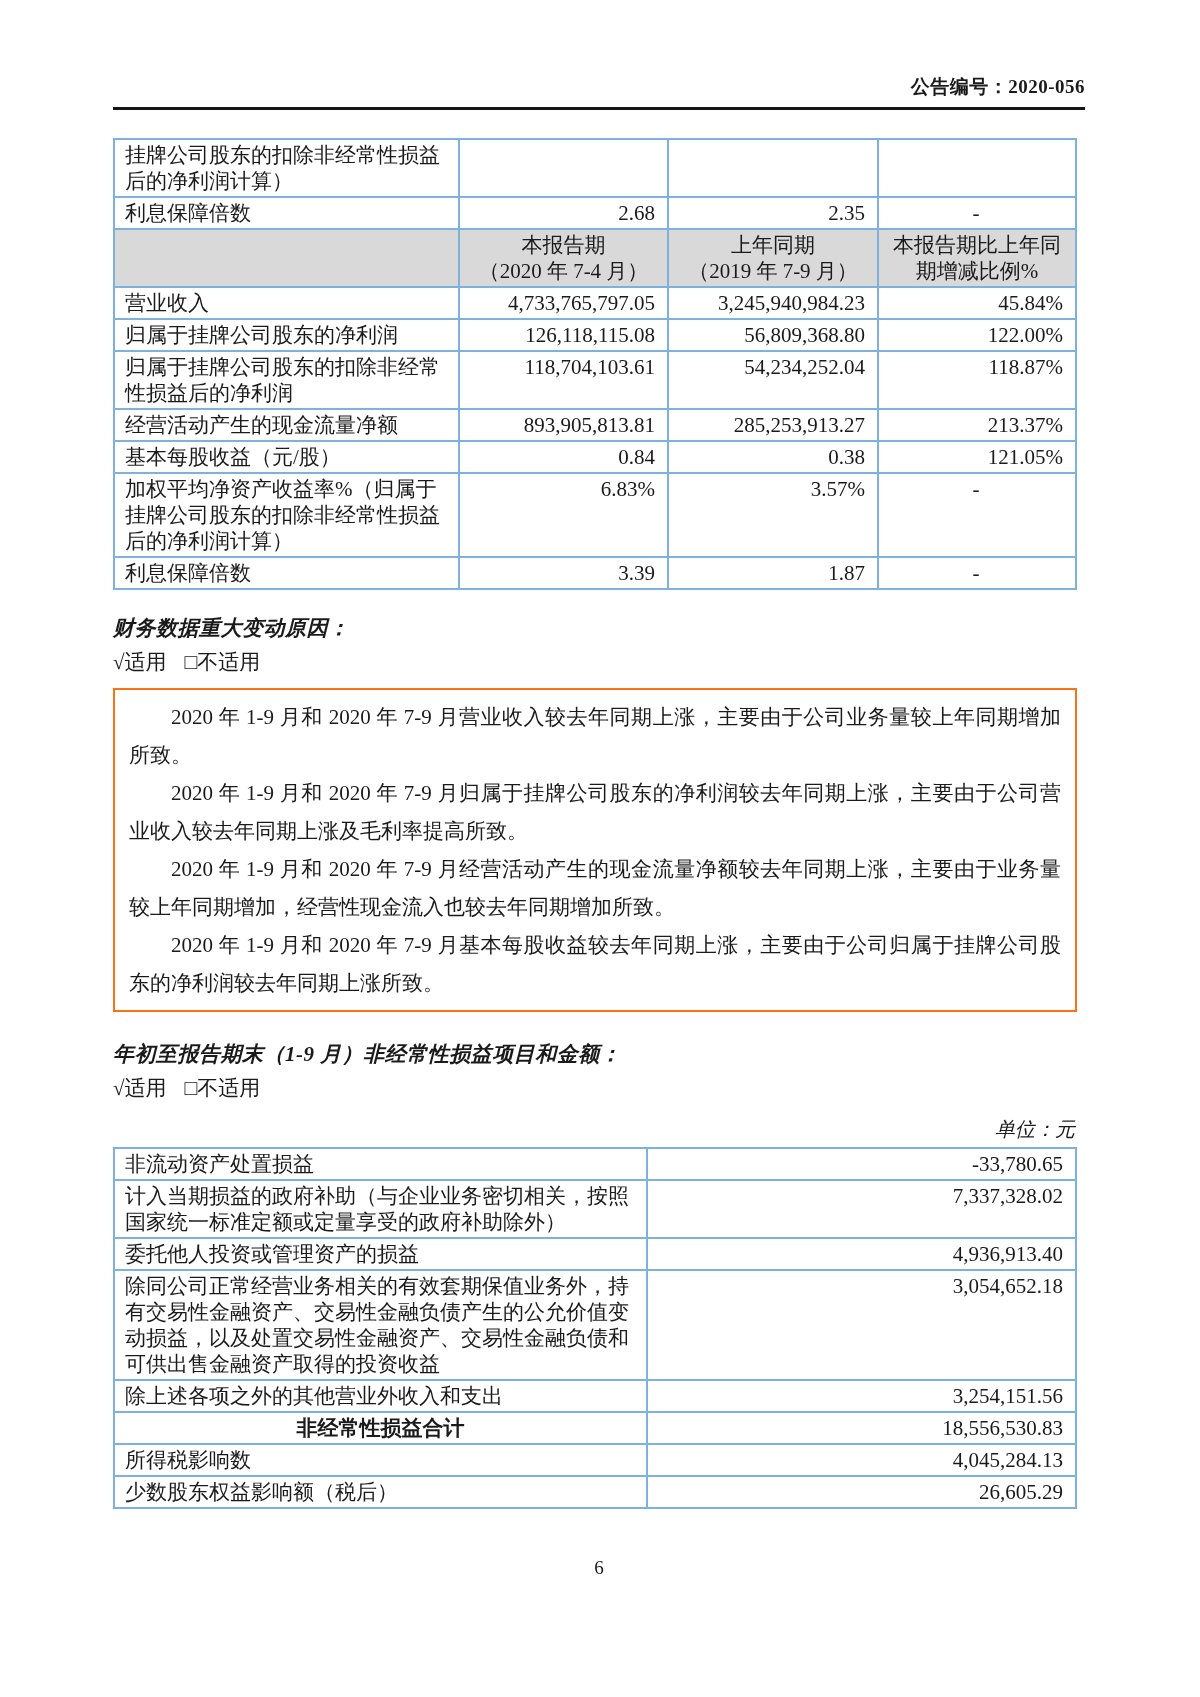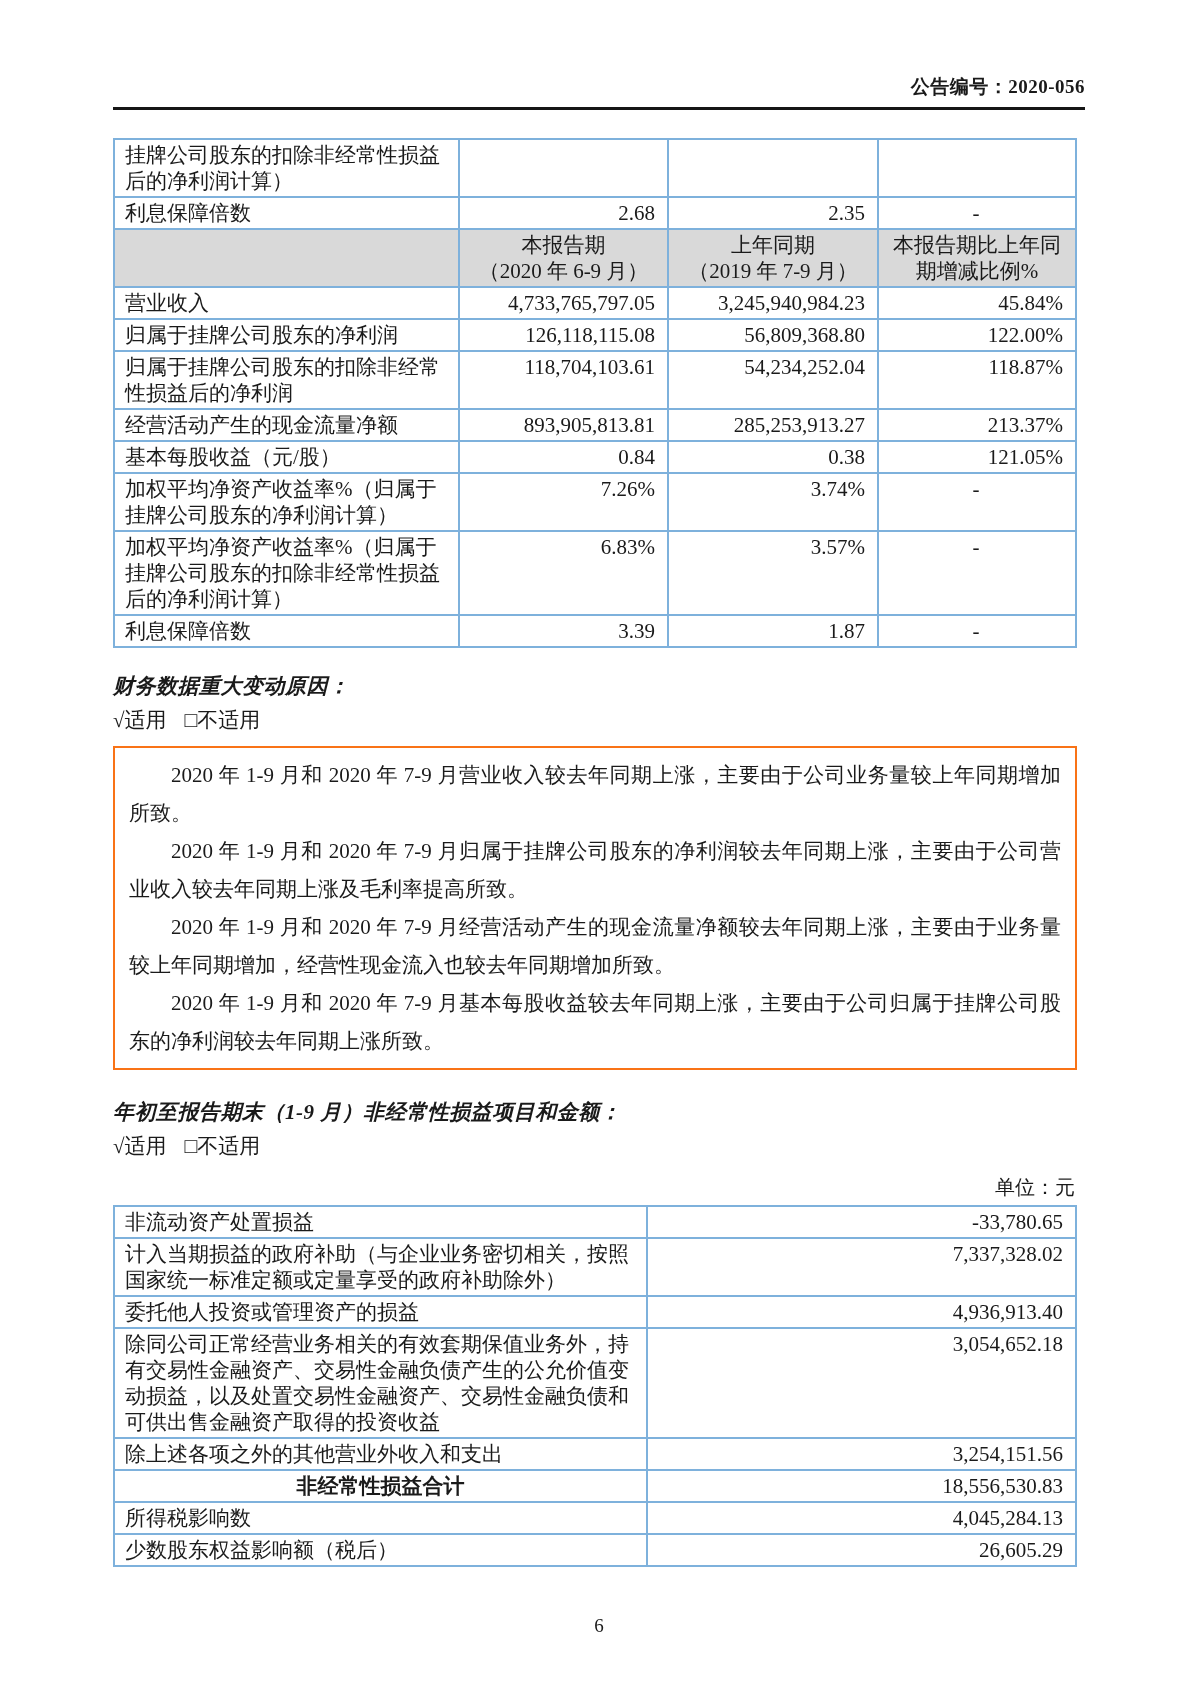--- a/index.html
+++ b/index.html
@@ -32,21 +32,21 @@
     font-size:21px;font-weight:bold;margin:24px 0 6px 0;letter-spacing:.5px;font-style:italic;
   }
   .applicability{font-size:21px;margin:0 0 12px 0;}
   .applicability .opt{margin-right:18px;}
   .reason-box{
     border:2px solid #f97316;padding:8px 14px;width:932px;
   }
   .reason-box p{
     margin:0;font-size:21px;line-height:38px;text-indent:2em;text-align:justify;
   }
-  .unit-line{text-align:right;font-size:20px;margin:14px 2px 4px 0;width:962px;}
+  .unit-line{text-align:right;font-size:20px;margin:14px 2px 4px 0;width:962px;font-style:italic;}
   .page-num{text-align:center;font-size:19px;margin-top:48px;}
 </style>
 </head>
 <body>
 
 <div class="page">
 
   <div class="doc-number">公告编号：2020-056</div>
   <div class="rule"></div>
 
@@ -67,21 +67,21 @@
       <tr>
         <td class="label">利息保障倍数</td>
         <td class="val">2.68</td>
         <td class="val">2.35</td>
         <td class="val dash">-</td>
       </tr>
       <tr>
         <th></th>
         <th>
           <span class="hline">本报告期</span>
-          <span class="hline">（2020 年 6-9 月）</span>
+          <span class="hline">（2020 年 7-4 月）</span>
         </th>
         <th>
           <span class="hline">上年同期</span>
           <span class="hline">（2019 年 7-9 月）</span>
         </th>
         <th>
           <span class="hline">本报告期比上年同</span>
           <span class="hline">期增减比例%</span>
         </th>
       </tr>
@@ -107,26 +107,20 @@
         <td class="label">经营活动产生的现金流量净额</td>
         <td class="val">893,905,813.81</td>
         <td class="val">285,253,913.27</td>
         <td class="val">213.37%</td>
       </tr>
       <tr>
         <td class="label">基本每股收益（元/股）</td>
         <td class="val">0.84</td>
         <td class="val">0.38</td>
         <td class="val">121.05%</td>
-      </tr>
-      <tr>
-        <td class="label">加权平均净资产收益率%（归属于挂牌公司股东的净利润计算）</td>
-        <td class="val">7.26%</td>
-        <td class="val">3.74%</td>
-        <td class="val dash">-</td>
       </tr>
       <tr>
         <td class="label">加权平均净资产收益率%（归属于挂牌公司股东的扣除非经常性损益后的净利润计算）</td>
         <td class="val">6.83%</td>
         <td class="val">3.57%</td>
         <td class="val dash">-</td>
       </tr>
       <tr>
         <td class="label">利息保障倍数</td>
         <td class="val">3.39</td>

